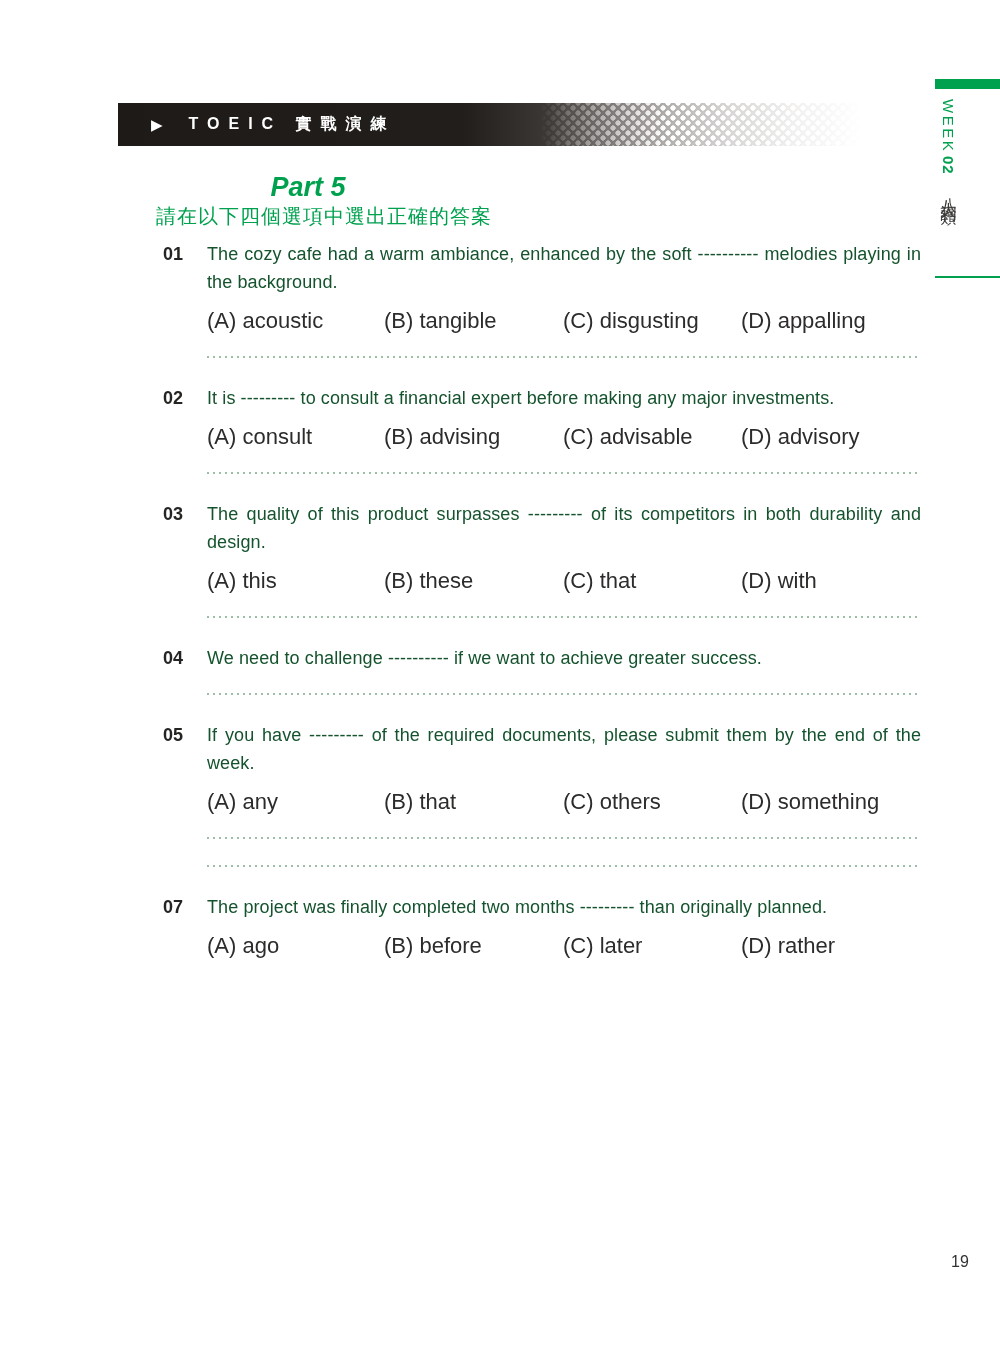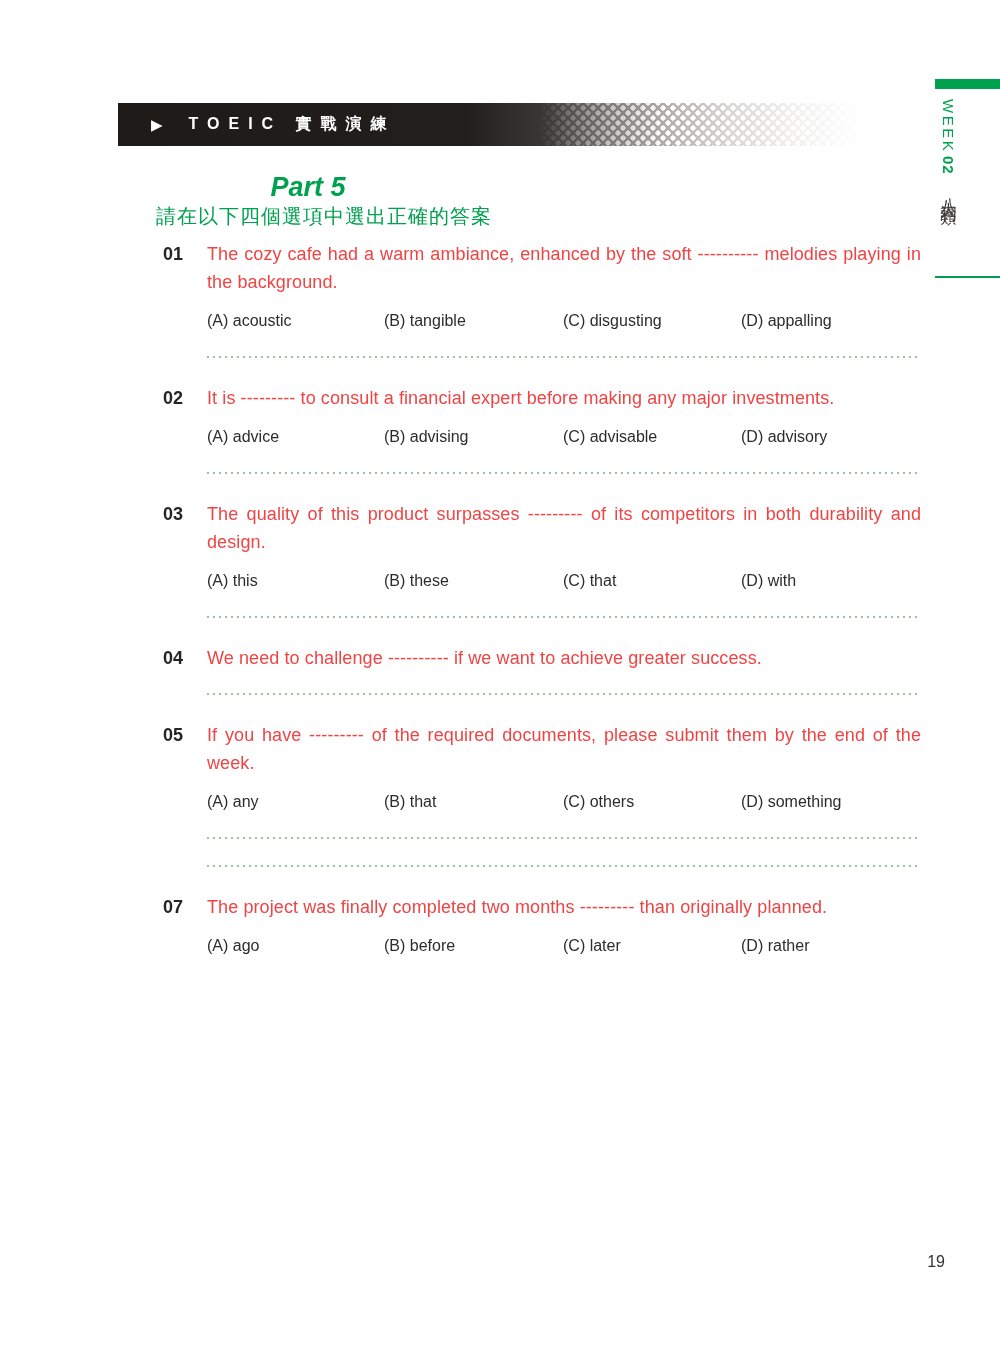--- a/index.html
+++ b/index.html
@@ -81,36 +81,36 @@
   .questions{
     position:absolute;left:127px;top:240px;width:758px;margin-left:36px;
   }
   .question{display:flex;}
   .q-num{
     width:44px;flex:0 0 44px;
     font-size:18px;font-weight:bold;line-height:28px;color:#262422;
   }
   .q-body{flex:1;min-width:0;}
   .q-text{
-    margin:0;font-size:18px;line-height:28px;color:#ef4444;
+    margin:0;font-size:18px;line-height:28px;color:#14532d;
     text-align:justify;text-align-last:left;letter-spacing:0.1px;
   }
   .q-options{
     display:grid;grid-template-columns:177px 179px 178px 1fr;
-    margin-top:11px;font-size:16px;line-height:28px;color:#2e2c2b;
+    margin-top:11px;font-size:22px;line-height:28px;color:#2e2c2b;
   }
   .sep{
     height:2px;margin:21px 0 26px 44px;
     background-image:repeating-linear-gradient(90deg,#9cbfa6 0 2px,transparent 2px 6px);
   }
 
   
   .page-number{
-    position:absolute;left:905px;top:1253px;width:40px;
-    font-size:16px;color:#333;text-align:right;
+    position:absolute;left:940px;top:1253px;width:40px;
+    font-size:16px;color:#333;text-align:center;
   }
 </style>
 </head>
 <body>
 
 <div class="banner">
   <span class="banner-arrow">▶</span>
   <span class="banner-title">TOEIC 實戰演練</span>
   <div class="banner-halftone"></div>
 </div>
@@ -144,21 +144,21 @@
       </div>
     </div>
   </div>
   <div class="sep"></div>
 
   <div class="question">
     <div class="q-num">02</div>
     <div class="q-body">
       <p class="q-text">It is --------- to consult a financial expert before making any major investments.</p>
       <div class="q-options">
-        <span class="opt">(A) advice</span>
+        <span class="opt">(A) consult</span>
         <span class="opt">(B) advising</span>
         <span class="opt">(C) advisable</span>
         <span class="opt">(D) advisory</span>
       </div>
     </div>
   </div>
   <div class="sep"></div>
 
   <div class="question">
     <div class="q-num">03</div>

